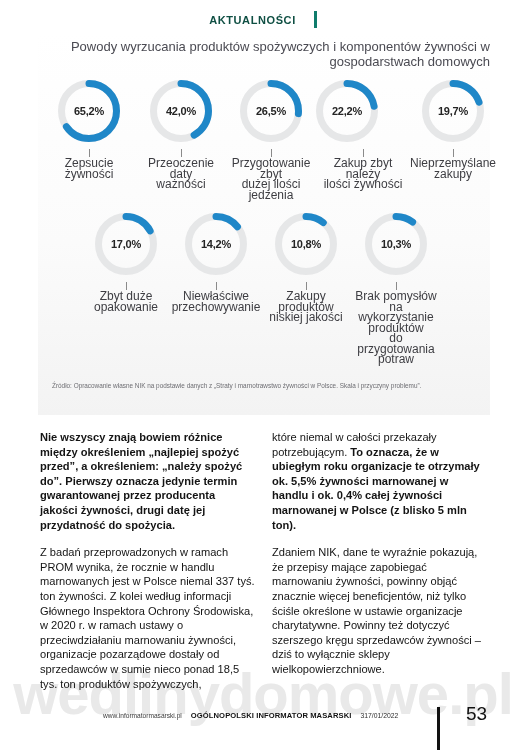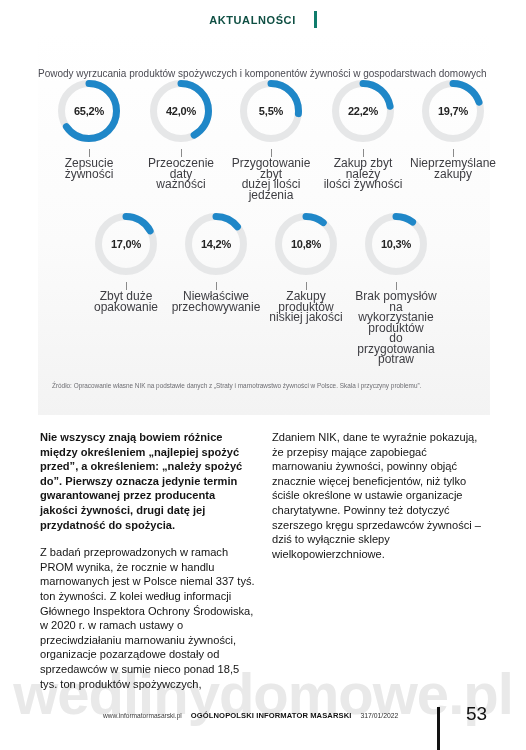--- a/index.html
+++ b/index.html
@@ -66,26 +66,25 @@
     width: 452px;
     height: 382px;
     background: linear-gradient(180deg, #ffffff 0%, #fbfbfb 55%, #f3f3f3 100%);
     z-index: 2;
   }
   #info-title {
     position: absolute;
     left: 0;
     top: 6px;
     width: 452px;
-    text-align: left;
-    font-size: 10px;
+    text-align: right;
+    font-size: 13px;
     line-height: 15px;
     color: #4a4a52;
     font-family: "Liberation Sans", sans-serif;
-    margin-top: 27px;
   }
 
   .donut {
     position: absolute;
   }
   .donut svg { display: block; }
   .donut .pct {
     position: absolute;
     left: 0;
     top: 0;
@@ -212,28 +211,28 @@
       <div class="tick" style="left: 143px; top: 116px; height: 8px;"></div>
       <div class="dlabel" style="left: 98px; top: 125px; width: 90px;">
         <div>Przeoczenie daty</div>
         <div>ważności</div>
       </div>
       <div class="donut" style="left: 202px; top: 47px; width: 62px; height: 62px;">
         <svg width="62" height="62" viewBox="0 0 62 62">
           <circle cx="31" cy="31" r="27.5" fill="none" stroke="#e6e7e8" stroke-width="7"></circle>
           <circle cx="31" cy="31" r="27.5" fill="none" stroke="#1f87c8" stroke-width="7" stroke-linecap="round" stroke-dasharray="45.78871292607124 172.78759594743863" transform="rotate(-90 31 31)"></circle>
         </svg>
-        <div class="pct">5,5%</div>
+        <div class="pct">26,5%</div>
       </div>
       <div class="tick" style="left: 233px; top: 116px; height: 8px;"></div>
       <div class="dlabel" style="left: 188px; top: 125px; width: 90px;">
         <div>Przygotowanie zbyt</div>
         <div>dużej ilości jedzenia</div>
       </div>
-      <div class="donut" style="left: 294px; top: 47px; width: 62px; height: 62px;">
+      <div class="donut" style="left: 278px; top: 47px; width: 62px; height: 62px;">
         <svg width="62" height="62" viewBox="0 0 62 62">
           <circle cx="31" cy="31" r="27.5" fill="none" stroke="#e6e7e8" stroke-width="7"></circle>
           <circle cx="31" cy="31" r="27.5" fill="none" stroke="#1f87c8" stroke-width="7" stroke-linecap="round" stroke-dasharray="38.35884630033138 172.78759594743863" transform="rotate(-90 31 31)"></circle>
         </svg>
         <div class="pct">22,2%</div>
       </div>
       <div class="tick" style="left: 325px; top: 116px; height: 8px;"></div>
       <div class="dlabel" style="left: 280px; top: 125px; width: 90px;">
         <div>Zakup zbyt należy</div>
         <div>ilości żywności</div>
@@ -304,20 +303,21 @@
     </div>
   <div id="source">Źródło: Opracowanie własne NIK na podstawie danych z „Straty i marnotrawstwo żywności w Polsce. Skala i przyczyny problemu”.</div>
 </div>
 
 <div class="col" id="col-left">
   <p class="bold">Nie wszyscy znają bowiem różnice między określeniem „najlepiej spożyć przed”, a określeniem: „należy spożyć do”. Pierwszy oznacza jedynie termin gwarantowanej przez producenta jakości żywności, drugi datę jej przydatność do spożycia.</p>
   <p>Z badań przeprowadzonych w ramach PROM wynika, że rocznie w handlu marnowanych jest w Polsce niemal 337 tyś. ton żywności. Z kolei według informacji Głównego Inspektora Ochrony Środowiska, w 2020 r. w ramach ustawy o przeciwdziałaniu marnowaniu żywności, organizacje pozarządowe dostały od sprzedawców w sumie nieco ponad 18,5 tys. ton produktów spożywczych,</p>
 </div>
 
 <div class="col" id="col-right">
+  <p><span>które niemal w całości przekazały potrzebującym. </span><span class="b">To oznacza, że w ubiegłym roku organizacje te otrzymały ok. 5,5% żywności marnowanej w handlu i ok. 0,4% całej żywności marnowanej w Polsce (z blisko 5 mln ton).</span></p>
   <p>Zdaniem NIK, dane te wyraźnie pokazują, że przepisy mające zapobiegać marnowaniu żywności, powinny objąć znacznie więcej beneficjentów, niż tylko ściśle określone w ustawie organizacje charytatywne. Powinny też dotyczyć szerszego kręgu sprzedawców żywności – dziś to wyłącznie sklepy wielkopowierzchniowe.</p>
 </div>
 
 <div id="footer">
   <div id="footer-inner">
     <span id="footer-url">www.informatormasarski.pl</span>
     <span id="footer-title">OGÓLNOPOLSKI INFORMATOR MASARSKI</span>
     <span id="footer-issue">317/01/2022</span>
   </div>
   <div id="footer-rule"></div>

